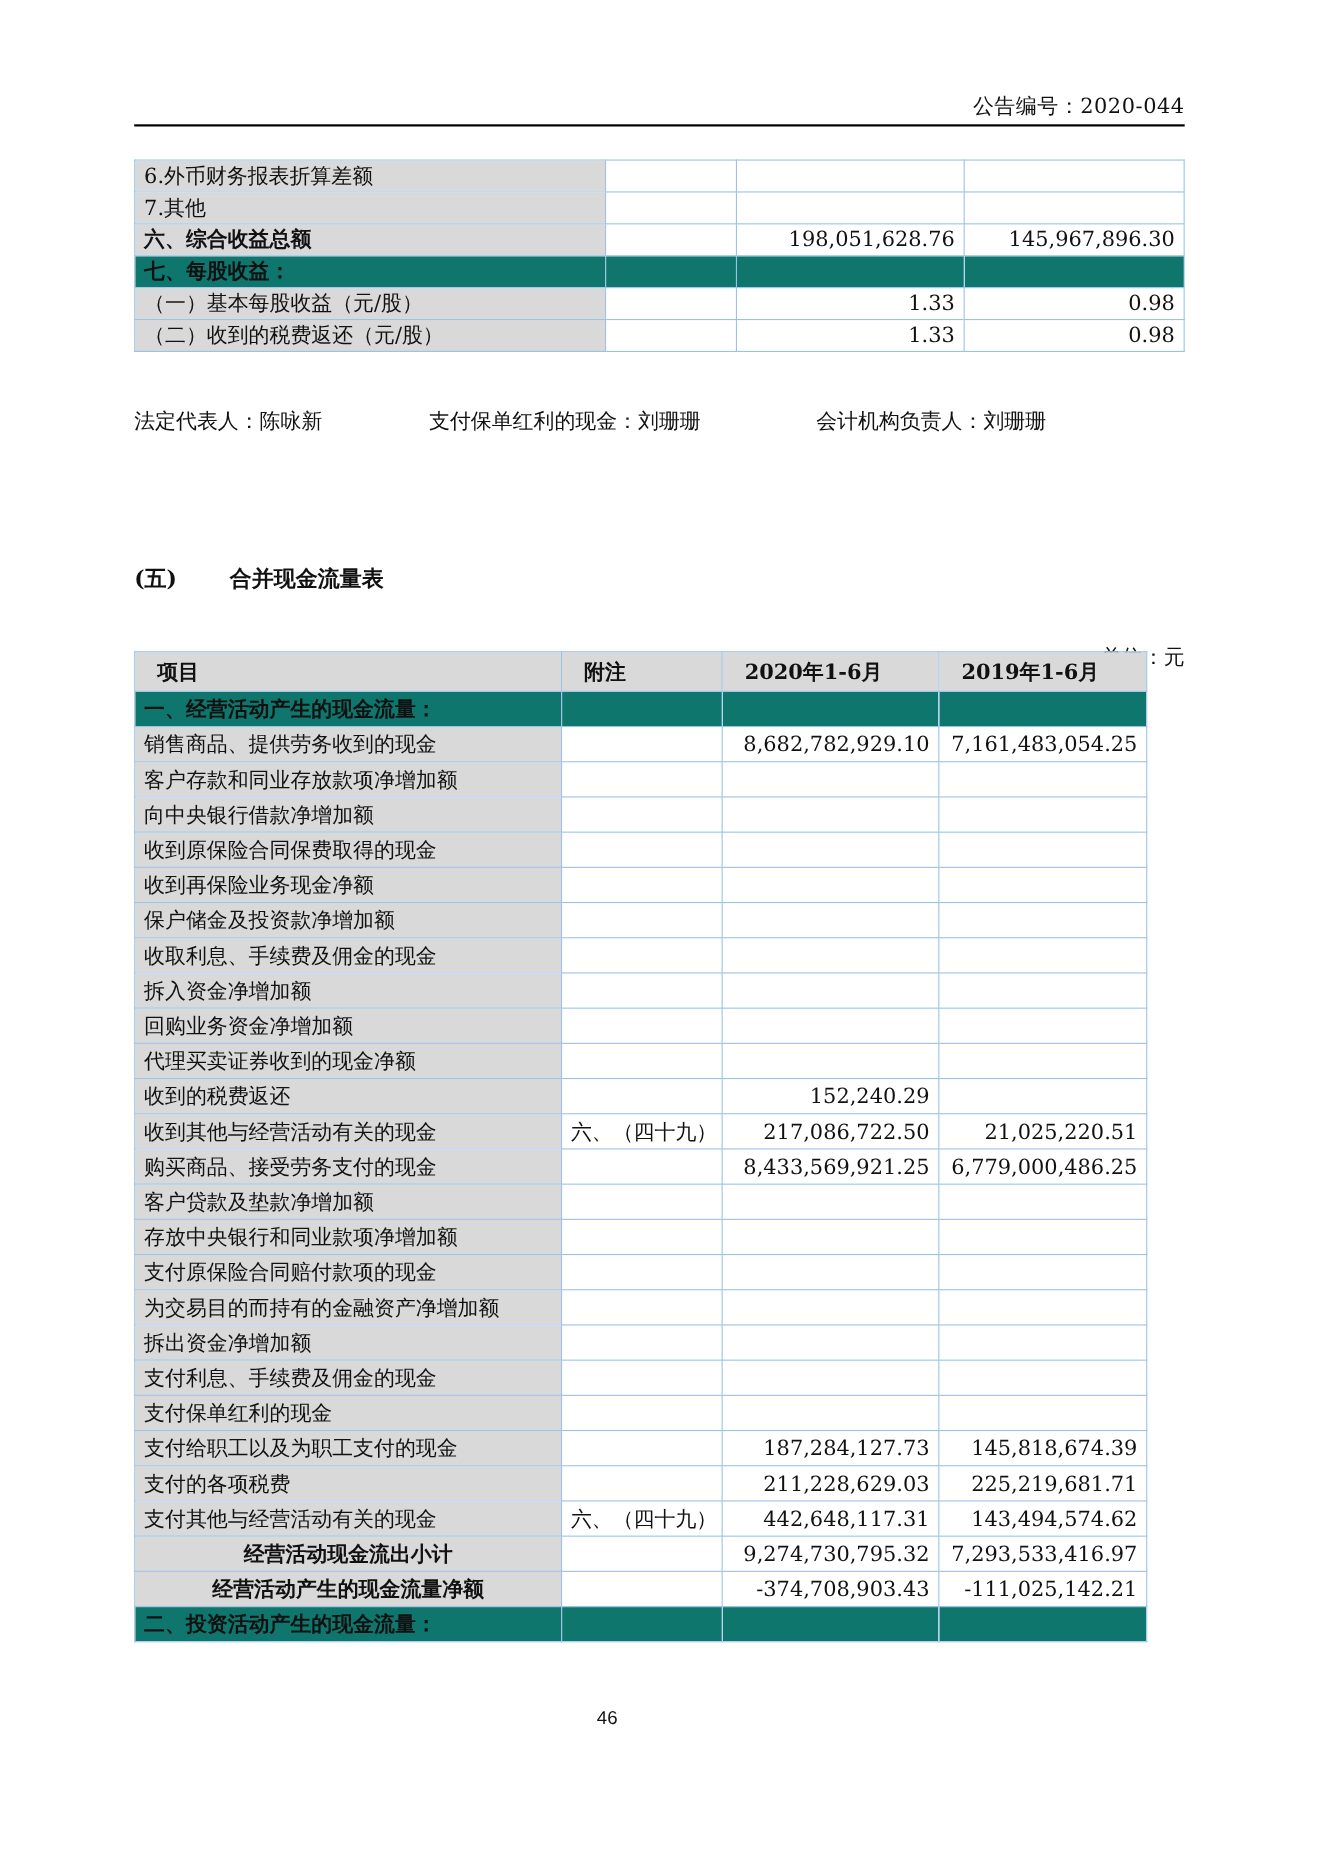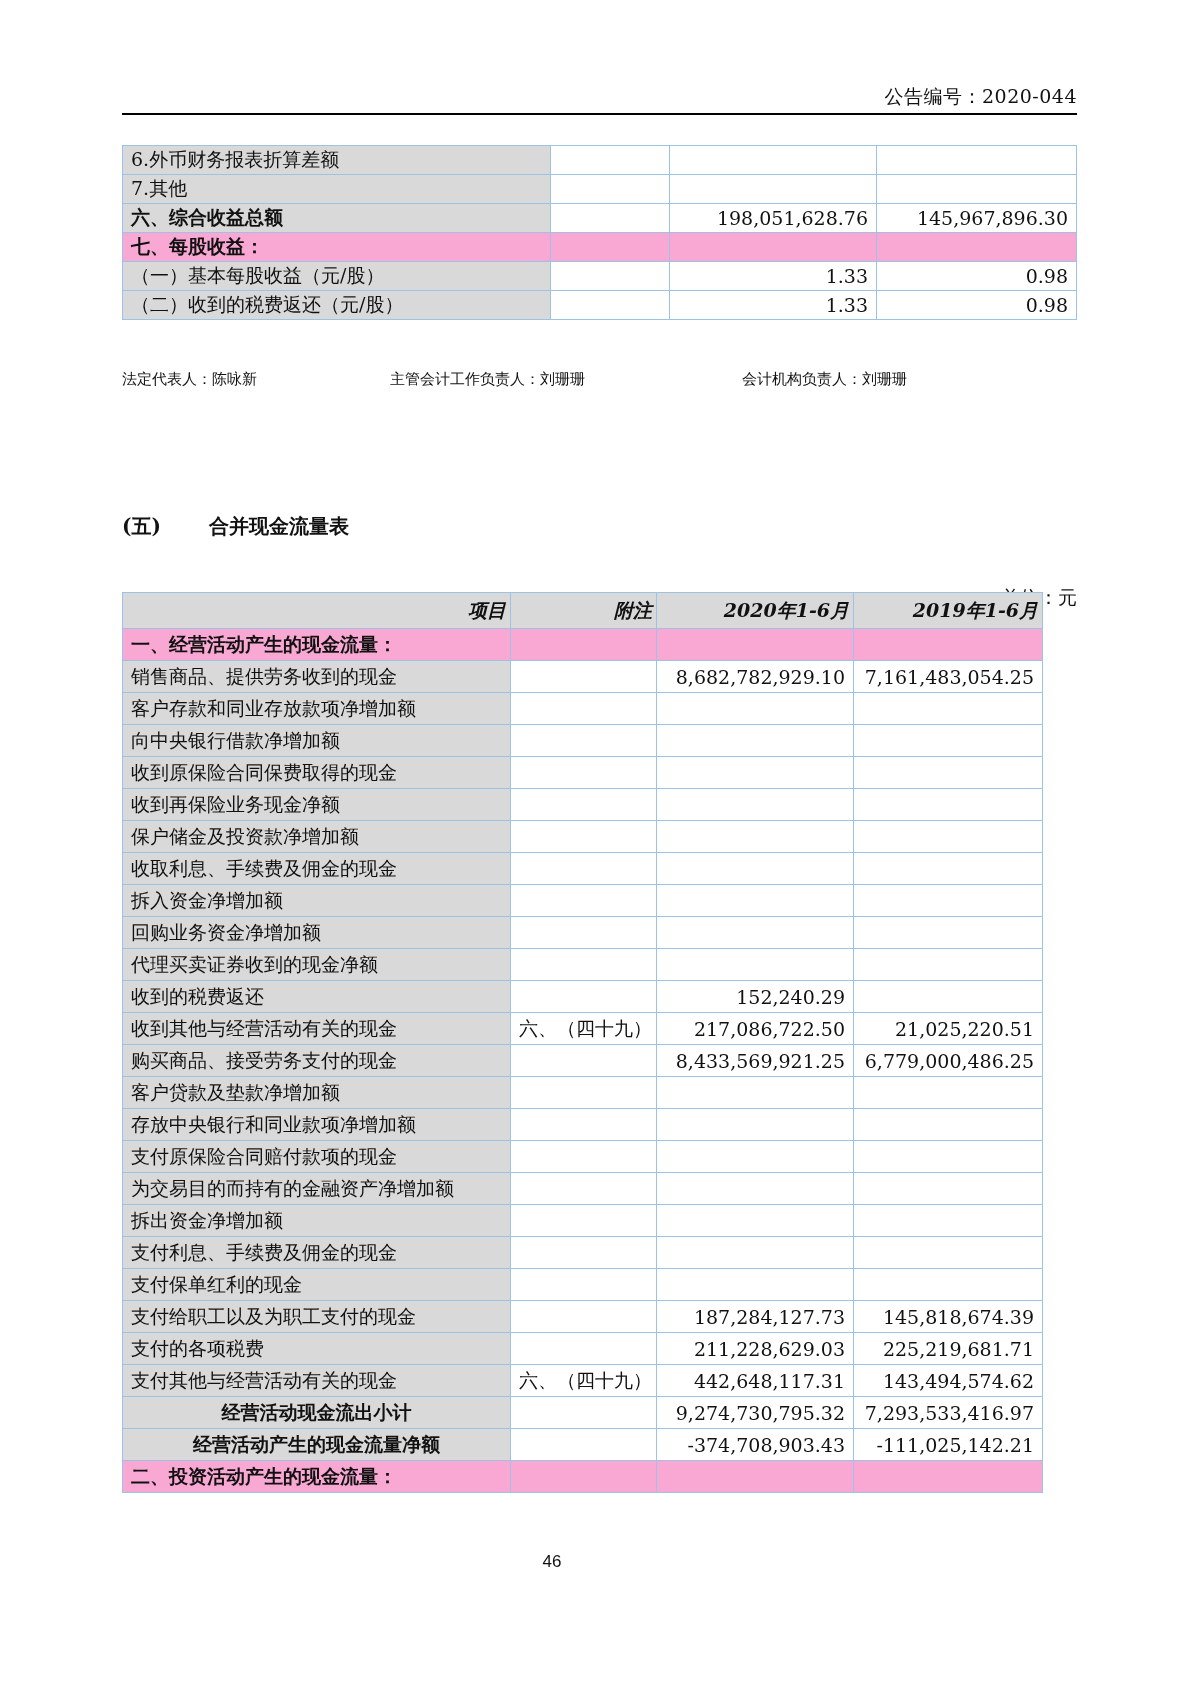--- a/index.html
+++ b/index.html
@@ -12,36 +12,36 @@
   .header-rule{position:absolute;top:113px;left:122px;width:955px;height:2px;background:#000;}
 
   table{border-collapse:collapse;table-layout:fixed;}
   td,th{border:1px solid #9cc2e5;overflow:hidden;white-space:nowrap;vertical-align:middle;box-sizing:border-box;}
 
   
   .t1{position:absolute;top:145px;left:122px;width:954px;}
   .t1 td{height:29px;font-size:19px;padding:0 8px;}
   
   .t2{position:absolute;top:592px;left:122px;width:920px;}
-  .t2 thead th{height:36px;font-size:19px;font-weight:bold;background:#d9d9d9;text-align:right;padding:0 4px;font-style:italic;}
+  .t2 thead th{height:36px;font-size:19px;font-weight:bold;background:#d9d9d9;text-align:left;padding:0 20px;}
   .t2 td{height:32px;font-size:19px;padding:0 8px;}
 
   .c-label{text-align:left;}
   .c-note{text-align:right;padding:0 4px 0 6px;}
   .c-num{text-align:right;padding-right:10px;}
 
   .row-item .c-label{background:#d9d9d9;}
   .row-total .c-label{background:#d9d9d9;font-weight:bold;}
-  .row-section td{background:#f9a8d4;}
+  .row-section td{background:#0f766e;}
   .row-section .c-label{font-weight:bold;}
   .row-subtotal .c-label{background:#d9d9d9;font-weight:bold;text-align:center;}
   .ind1{padding-left:14px;}
   .ind2{padding-left:44px;}
 
-  .signatures{position:absolute;top:370px;left:122px;width:955px;height:24px;font-size:15px;}
+  .signatures{position:absolute;top:370px;left:122px;width:955px;height:24px;font-size:19px;}
   .signatures span{position:absolute;top:0;white-space:nowrap;}
   .sig-1{left:0;}
   .sig-2{left:268px;}
   .sig-3{left:620px;}
 
   .section-heading{position:absolute;top:513px;left:122px;font-size:20px;font-weight:bold;}
   .section-heading .idx{display:inline-block;margin-right:48px;}
   .unit-label{position:absolute;top:585px;left:122px;width:955px;text-align:right;font-size:19px;}
   .page-number{position:absolute;top:1552px;left:0;width:1104px;text-align:center;font-size:17px;font-family:"Liberation Sans","DejaVu Sans",sans-serif;}
 </style>
@@ -95,21 +95,21 @@
           <td class="c-label ind1">（二）收到的税费返还（元/股）</td>
           <td class="c-note"></td>
           <td class="c-num">1.33</td>
           <td class="c-num">0.98</td>
         </tr>
       </tbody>
   </table>
 
   <div class="signatures">
     <span class="sig-1">法定代表人：陈咏新</span>
-    <span class="sig-2">主管会计工作负责人：刘珊珊</span>
+    <span class="sig-2">支付保单红利的现金：刘珊珊</span>
     <span class="sig-3">会计机构负责人：刘珊珊</span>
   </div>
 
   <div class="section-heading">
     <span class="idx">(五)</span><span>合并现金流量表</span>
   </div>
 
   <div class="unit-label">单位：元</div>
 
   <table class="t2" id="t2">

